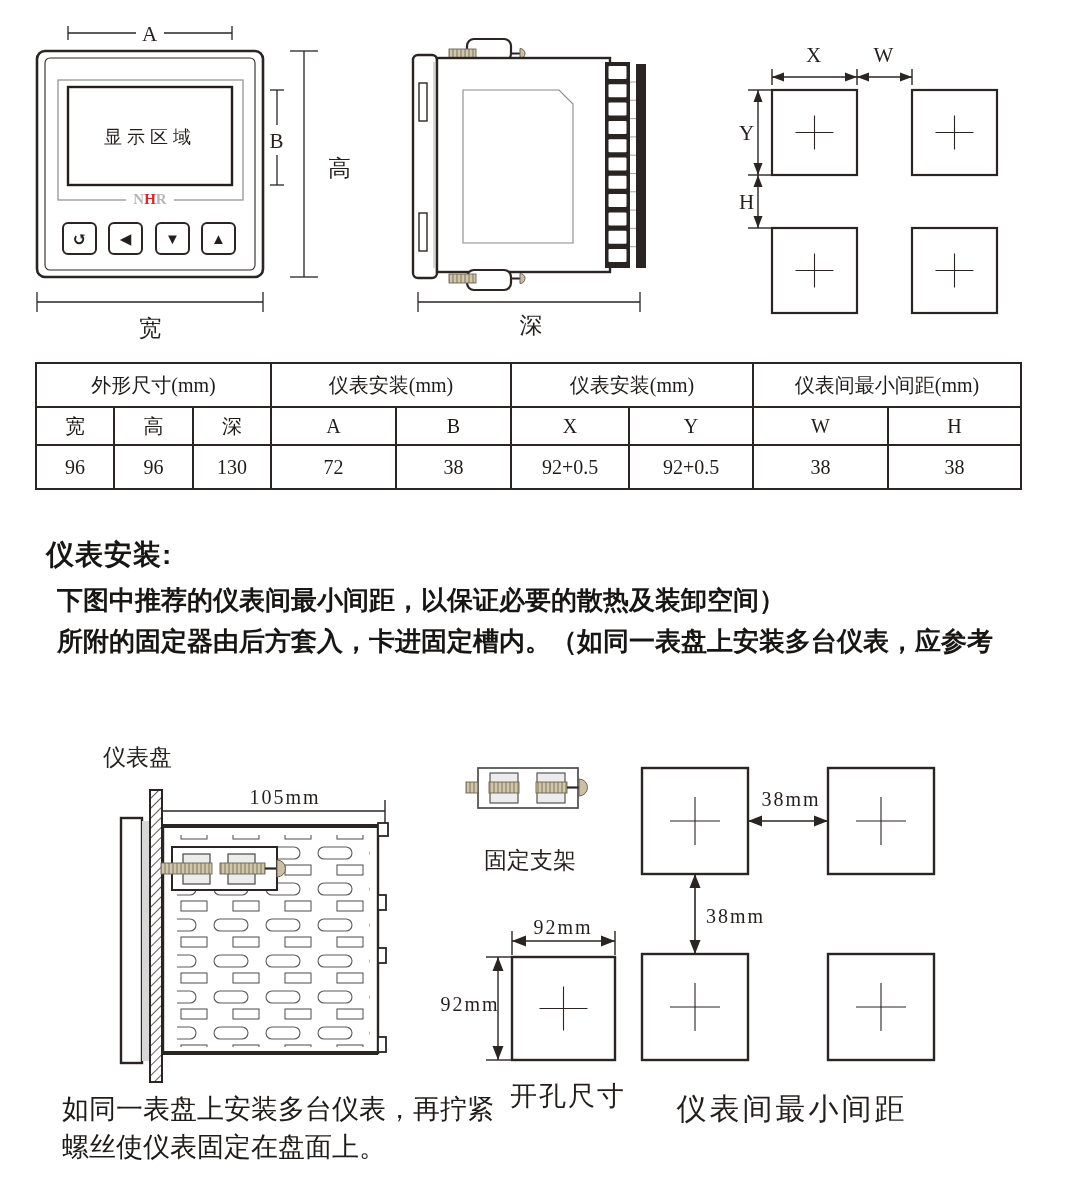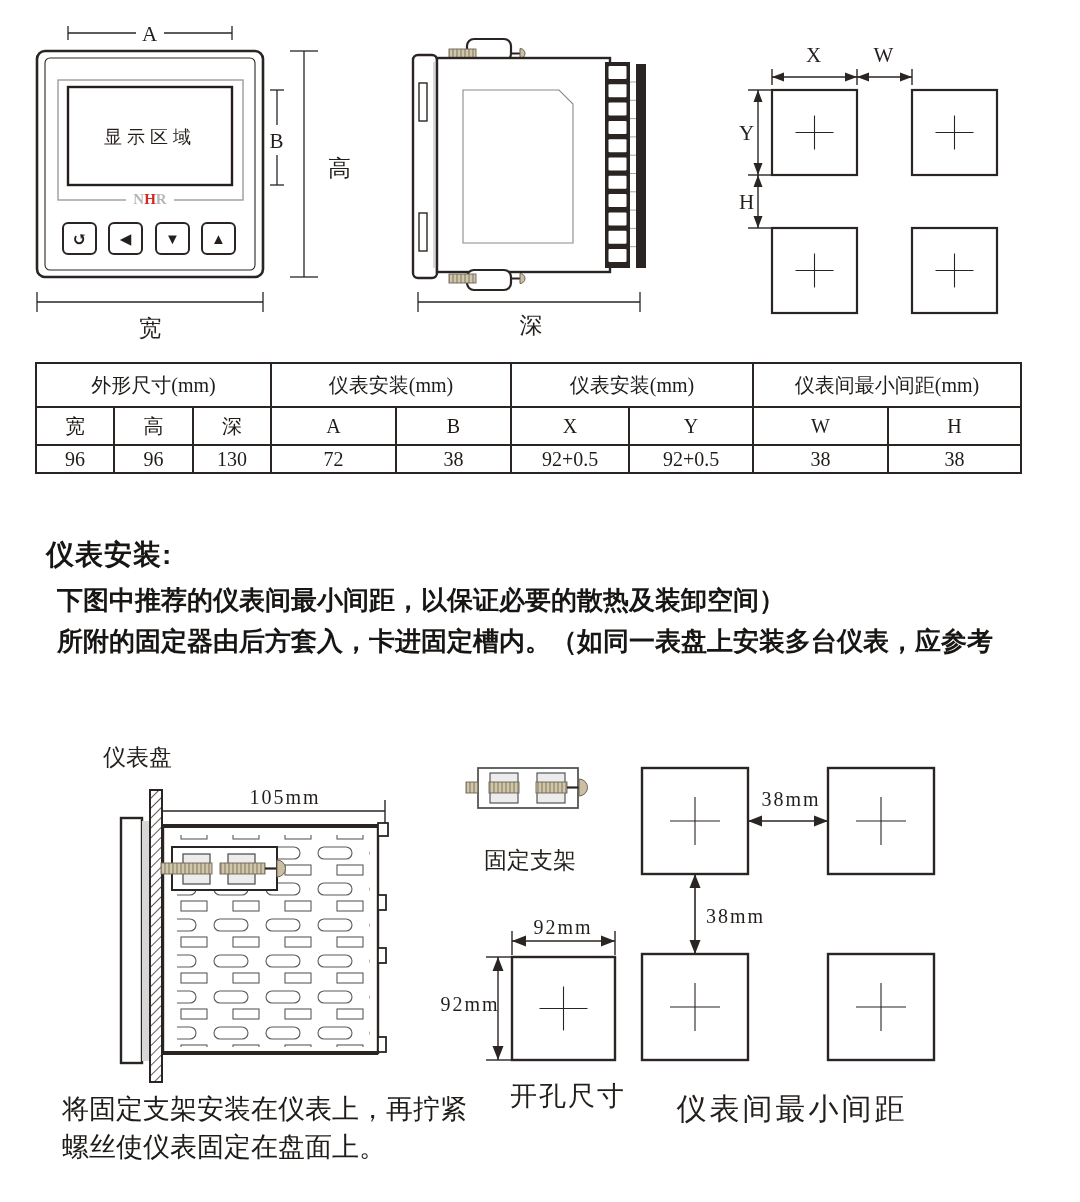--- a/index.html
+++ b/index.html
@@ -224,21 +224,21 @@
       <th>宽</th>
       <th>高</th>
       <th>深</th>
       <th>A</th>
       <th>B</th>
       <th>X</th>
       <th>Y</th>
       <th>W</th>
       <th>H</th>
     </tr>
-    <tr style="height:28px">
+    <tr style="height:44px">
       <td>96</td>
       <td>96</td>
       <td>130</td>
       <td>72</td>
       <td>38</td>
       <td>92+0.5</td>
       <td>92+0.5</td>
       <td>38</td>
       <td>38</td>
     </tr>
@@ -294,21 +294,21 @@
       <rect x="128" y="119" width="27" height="30" fill="#ececec" stroke="#555" stroke-width="1.3"></rect>
       <rect x="173" y="119" width="27" height="30" fill="#ececec" stroke="#555" stroke-width="1.3"></rect>
       <rect x="106" y="128" width="51" height="11" fill="url(#thr4)" stroke="#6b6258" stroke-width="0.9"></rect>
       <rect x="165" y="128" width="45" height="11" fill="url(#thr4)" stroke="#6b6258" stroke-width="0.9"></rect>
       <line x1="210" y1="133.5" x2="222" y2="133.5" stroke="#2a2522" stroke-width="2.2"></line>
       <path d="M222,125 a8.5,8.5 0 0 1 0,17 z" fill="#cabfa3" stroke="#6b6258" stroke-width="1"></path>
     </g>
   </svg>
 
   <div class="mount-note">
-    <div>将固定支架安装在仪表上，再拧紧</div>
+    <div>如同一表盘上安装多台仪表，再拧紧</div>
     <div>螺丝使仪表固定在盘面上。</div>
   </div>
 
   <svg style="left:440px;top:755px" width="205" height="360" viewBox="0 0 205 360">
     <defs>
       <pattern id="thr5" width="4" height="12" patternUnits="userSpaceOnUse">
         <rect width="4" height="12" fill="#cfc6ab"></rect>
           <line x1="2" y1="0" x2="2" y2="12" stroke="#8d8267" stroke-width="1.2"></line>
       </pattern>
     </defs>

